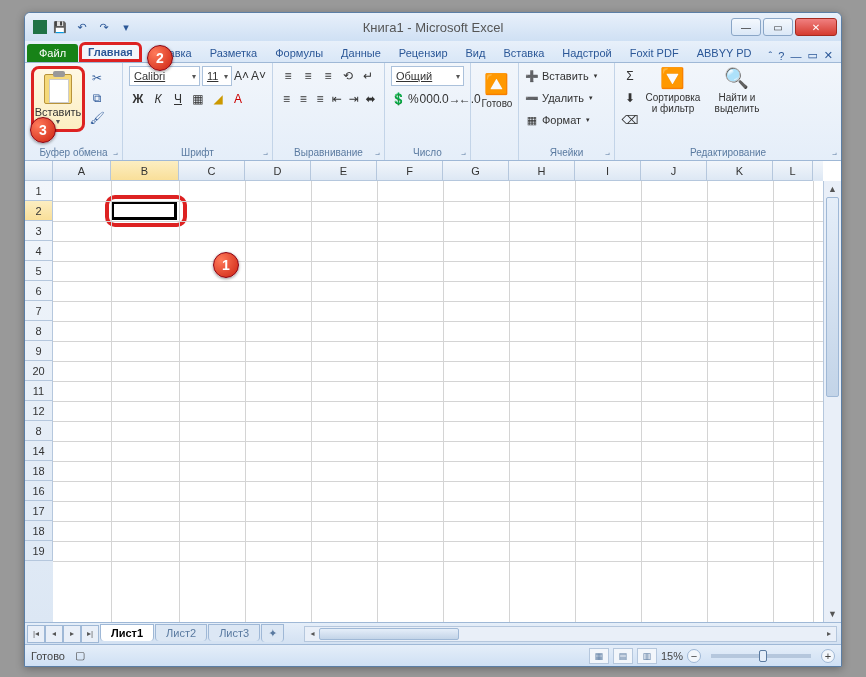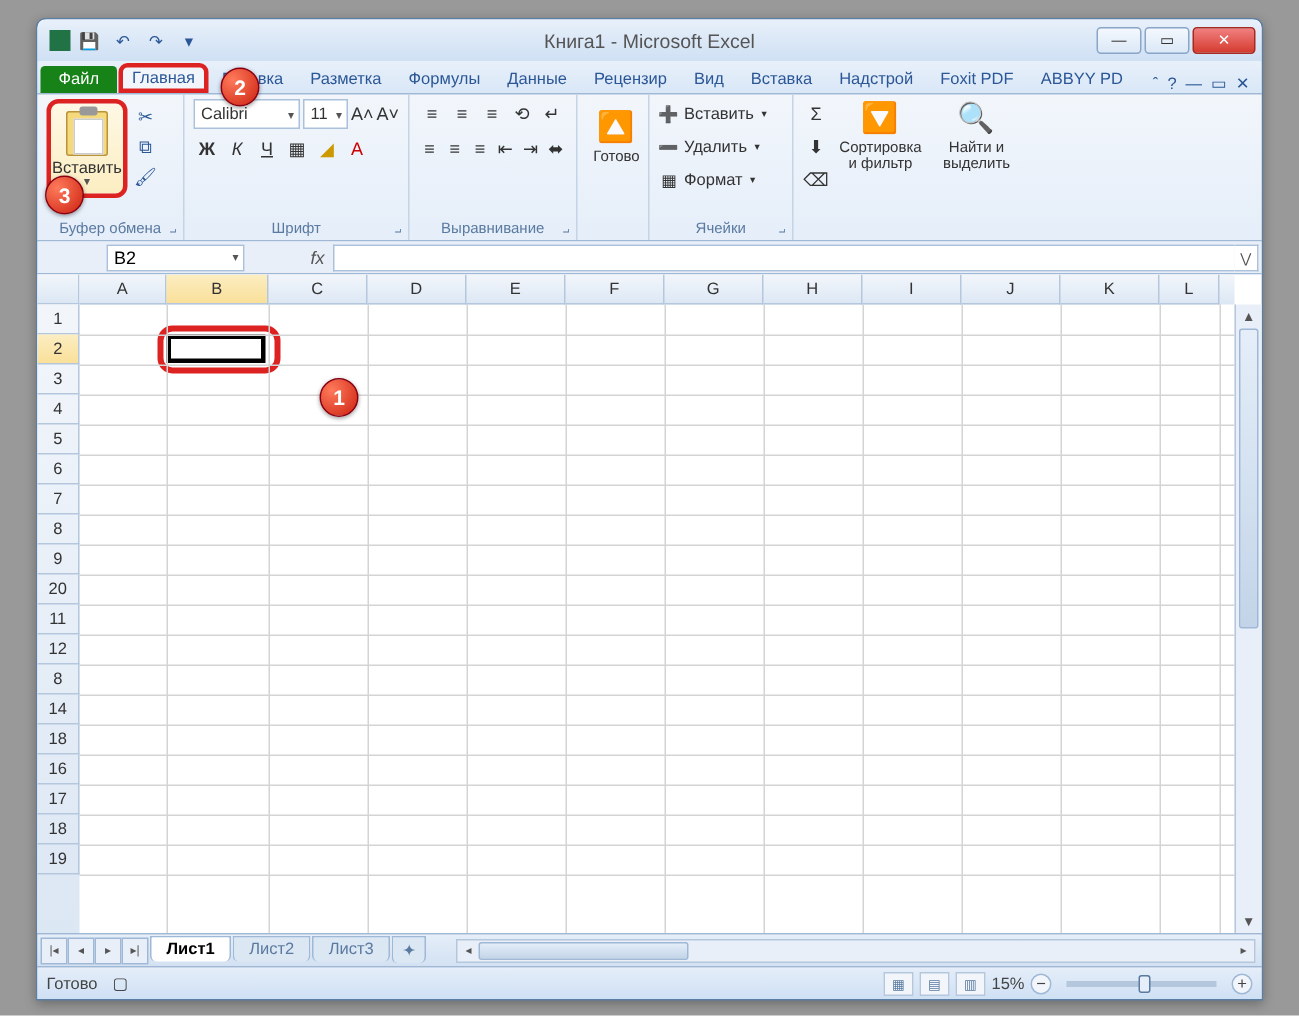--- a/index.html
+++ b/index.html
@@ -10,39 +10,39 @@
 .qat .excel-icon { width: 14px; height: 14px; background: #217346; display: inline-block; }
 .qat-btn { width: 18px; height: 18px; display: flex; align-items: center; justify-content: center; color: #2b5797; cursor: pointer; font-size: 11px; }
 .title { position: absolute; left: 50%; transform: translateX(-50%); font-size: 13px; color: #555; }
 .winbtns { margin-left: auto; display: flex; gap: 0; }
 .winbtn { width: 30px; height: 18px; border: 1px solid #8aa6c7; background: linear-gradient(#f4f8fd,#dbe8f7); border-radius: 3px; margin-left: 2px; display: flex; align-items: center; justify-content: center; font-size: 10px; color: #333; cursor: pointer; }
 .winbtn.close { background: linear-gradient(#f08080,#d53b2f); color: #fff; border-color: #a52a1f; width: 42px; }
 
 .tabs { height: 22px; background: linear-gradient(#e8f0fa,#d9e7f7); display: flex; align-items: flex-end; padding-left: 2px; border-bottom: 1px solid #9fb8d6; font-size: 11px; position: relative; }
 .file-tab { background: #178217; color: #fff; padding: 3px 12px; border-radius: 3px 3px 0 0; cursor: pointer; margin-right: 1px; }
 .tab { padding: 3px 8px; color: #2b5797; cursor: pointer; border: 1px solid transparent; border-bottom: none; }
-.tab.hi { border: 3px solid #d22; border-radius: 6px 6px 0 0; padding: 1px 6px; background: #f2f6fb; position: relative; }
+.tab.hi { border: 3px solid #d22; border-radius: 6px 6px 0 0; padding: 1px 6px; background: #f2f6fb; position: relative; font-weight: bold; }
 .tabs-right { margin-left: auto; display: flex; align-items: center; gap: 6px; padding-right: 8px; color: #2b5797; font-size: 11px; }
 .tabs-right .ic { cursor: pointer; }
 
 .ribbon { height: 98px; background: linear-gradient(#f2f6fb,#e5eef9); border-bottom: 1px solid #9fb8d6; display: flex; font-size: 11px; color: #333; }
 .group { border-right: 1px solid #c3d4e8; padding: 3px 6px 0 6px; display: flex; flex-direction: column; position: relative; }
 .group-label { text-align: center; font-size: 10px; color: #5a7aa0; margin-top: auto; padding: 2px 0; position: relative; }
 .group-label::after { content: "⌐"; position: absolute; right: -2px; bottom: 1px; font-size: 8px; color: #5a7aa0; transform: rotate(180deg); }
 .paste-btn { width: 54px; height: 66px; border: 3px solid #d22; border-radius: 8px; background: linear-gradient(#fef8e5,#fceec2); display: flex; flex-direction: column; align-items: center; justify-content: center; cursor: pointer; position: relative; }
 .clipboard-icon { width: 28px; height: 30px; background: #f5d97a; border: 1px solid #b8933a; border-radius: 2px; position: relative; }
 .clipboard-icon::before { content: ""; position: absolute; top: -4px; left: 8px; width: 12px; height: 6px; background: #999; border-radius: 2px; }
 .clipboard-icon::after { content: ""; position: absolute; top: 4px; left: 4px; width: 18px; height: 22px; background: #fff; border: 1px solid #ccc; }
 .paste-btn .lbl { font-size: 11px; margin-top: 2px; color: #333; }
 .paste-btn .arrow { font-size: 7px; color: #555; }
 .clipgroup-right { display: flex; flex-direction: column; gap: 4px; margin-left: 4px; padding-top: 4px; }
 .small-ic { width: 16px; height: 16px; display: flex; align-items: center; justify-content: center; color: #2b5797; cursor: pointer; font-size: 12px; }
 
 .font-top { display: flex; gap: 2px; align-items: center; }
-.combo { height: 20px; border: 1px solid #abc1db; background: #fff; font-size: 11px; padding: 0 14px 0 4px; position: relative; display: flex; align-items: center; cursor: pointer; }
+.combo { height: 20px; border: 1px solid #abc1db; background: #fff; font-size: 11px; padding: 0 14px 0 4px; position: relative; display: flex; align-items: center; cursor: pointer; text-decoration: underline; }
 .combo::after { content: "▾"; position: absolute; right: 3px; font-size: 8px; color: #555; }
 .font-name { width: 82px; }
 .font-size { width: 30px; }
 .icon-btn { width: 18px; height: 20px; display: flex; align-items: center; justify-content: center; cursor: pointer; color: #333; font-size: 12px; }
 .font-row2, .font-row3 { display: flex; gap: 2px; margin-top: 3px; align-items: center; }
 .bold { font-weight: bold; }
 .italic { font-style: italic; }
 .underline { text-decoration: underline; }
 
 .align-grid { display: grid; grid-template-columns: repeat(5, 18px); gap: 2px; }
@@ -194,20 +194,33 @@
         <span class="icon-btn">≡</span>
         <span class="icon-btn">≡</span>
         <span class="icon-btn">≡</span>
         <span class="icon-btn">⇤</span>
         <span class="icon-btn">⇥</span>
         <span class="icon-btn">⬌</span>
       </div>
       <div class="group-label">Выравнивание</div>
     </div>
 
+    <div class="group" style="width:86px">
+      <div class="num-top">
+        <div class="combo num-combo">Общий</div>
+      </div>
+      <div class="num-row2">
+        <span class="icon-btn">💲</span>
+        <span class="icon-btn">%</span>
+        <span class="icon-btn">000</span>
+        <span class="icon-btn">.0→</span>
+        <span class="icon-btn">←.0</span>
+      </div>
+      <div class="group-label">Число</div>
+    </div>
 
     <div class="group" style="width:48px">
       <div class="styles-btn">
         <span style="font-size:20px;color:#d97c00ValueOf;">🔼</span>
         <span>Готово</span>
       </div>
       <div class="group-label" style="visibility:hidden">Стили</div>
     </div>
 
     <div class="group" style="width:96px">
@@ -240,29 +253,24 @@
         </div>
         <div class="big-btn">
           <span class="bic">🔽</span>
           <span style="text-align:center;line-height:11px">Сортировка и фильтр</span>
         </div>
         <div class="big-btn">
           <span class="bic">🔍</span>
           <span style="text-align:center;line-height:11px">Найти и выделить</span>
         </div>
       </div>
-    </div>
-  </div>
-
-  <div class="namebox-row">
-    <div class="namebox">B2</div>
-    <span class="fx">fx</span>
-    <div class="formula-input"></div>
-    <div class="fx-expand">⋁</div>
-  </div>
+      <div class="group-label">Редактирование</div>
+    </div>
+  </div>
+
 
   <div class="grid-area">
     <div class="corner"></div>
     <div class="col-headers" id="colheaders">
         <div class="col-h" style="width: 58px;">A</div>
         <div class="col-h sel" style="width: 68px;">B</div>
         <div class="col-h" style="width: 66px;">C</div>
         <div class="col-h" style="width: 66px;">D</div>
         <div class="col-h" style="width: 66px;">E</div>
         <div class="col-h" style="width: 66px;">F</div>

